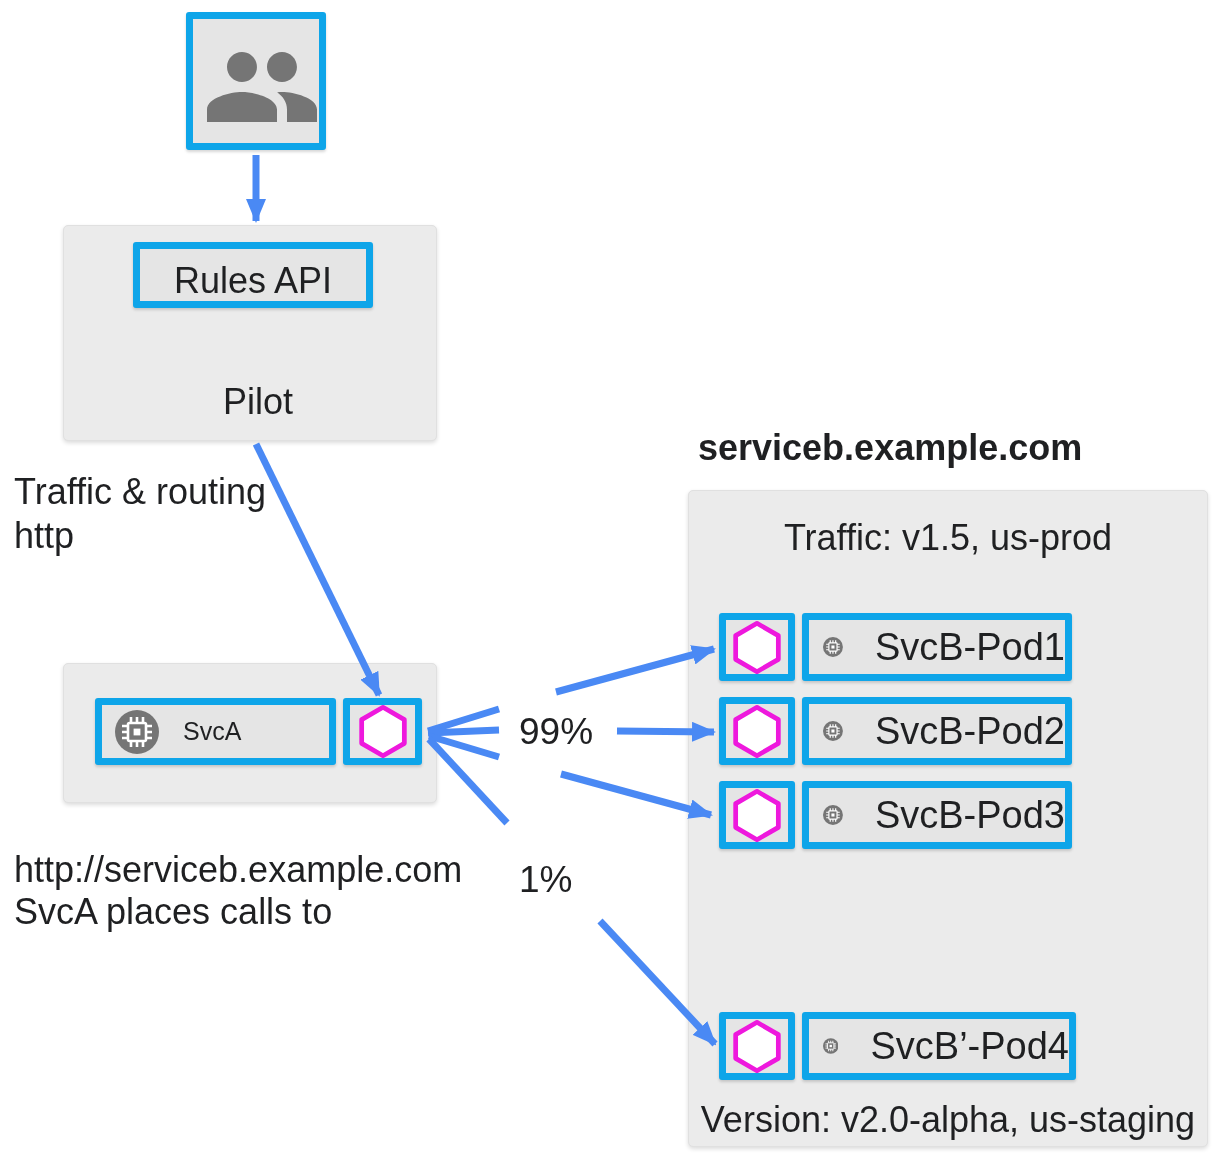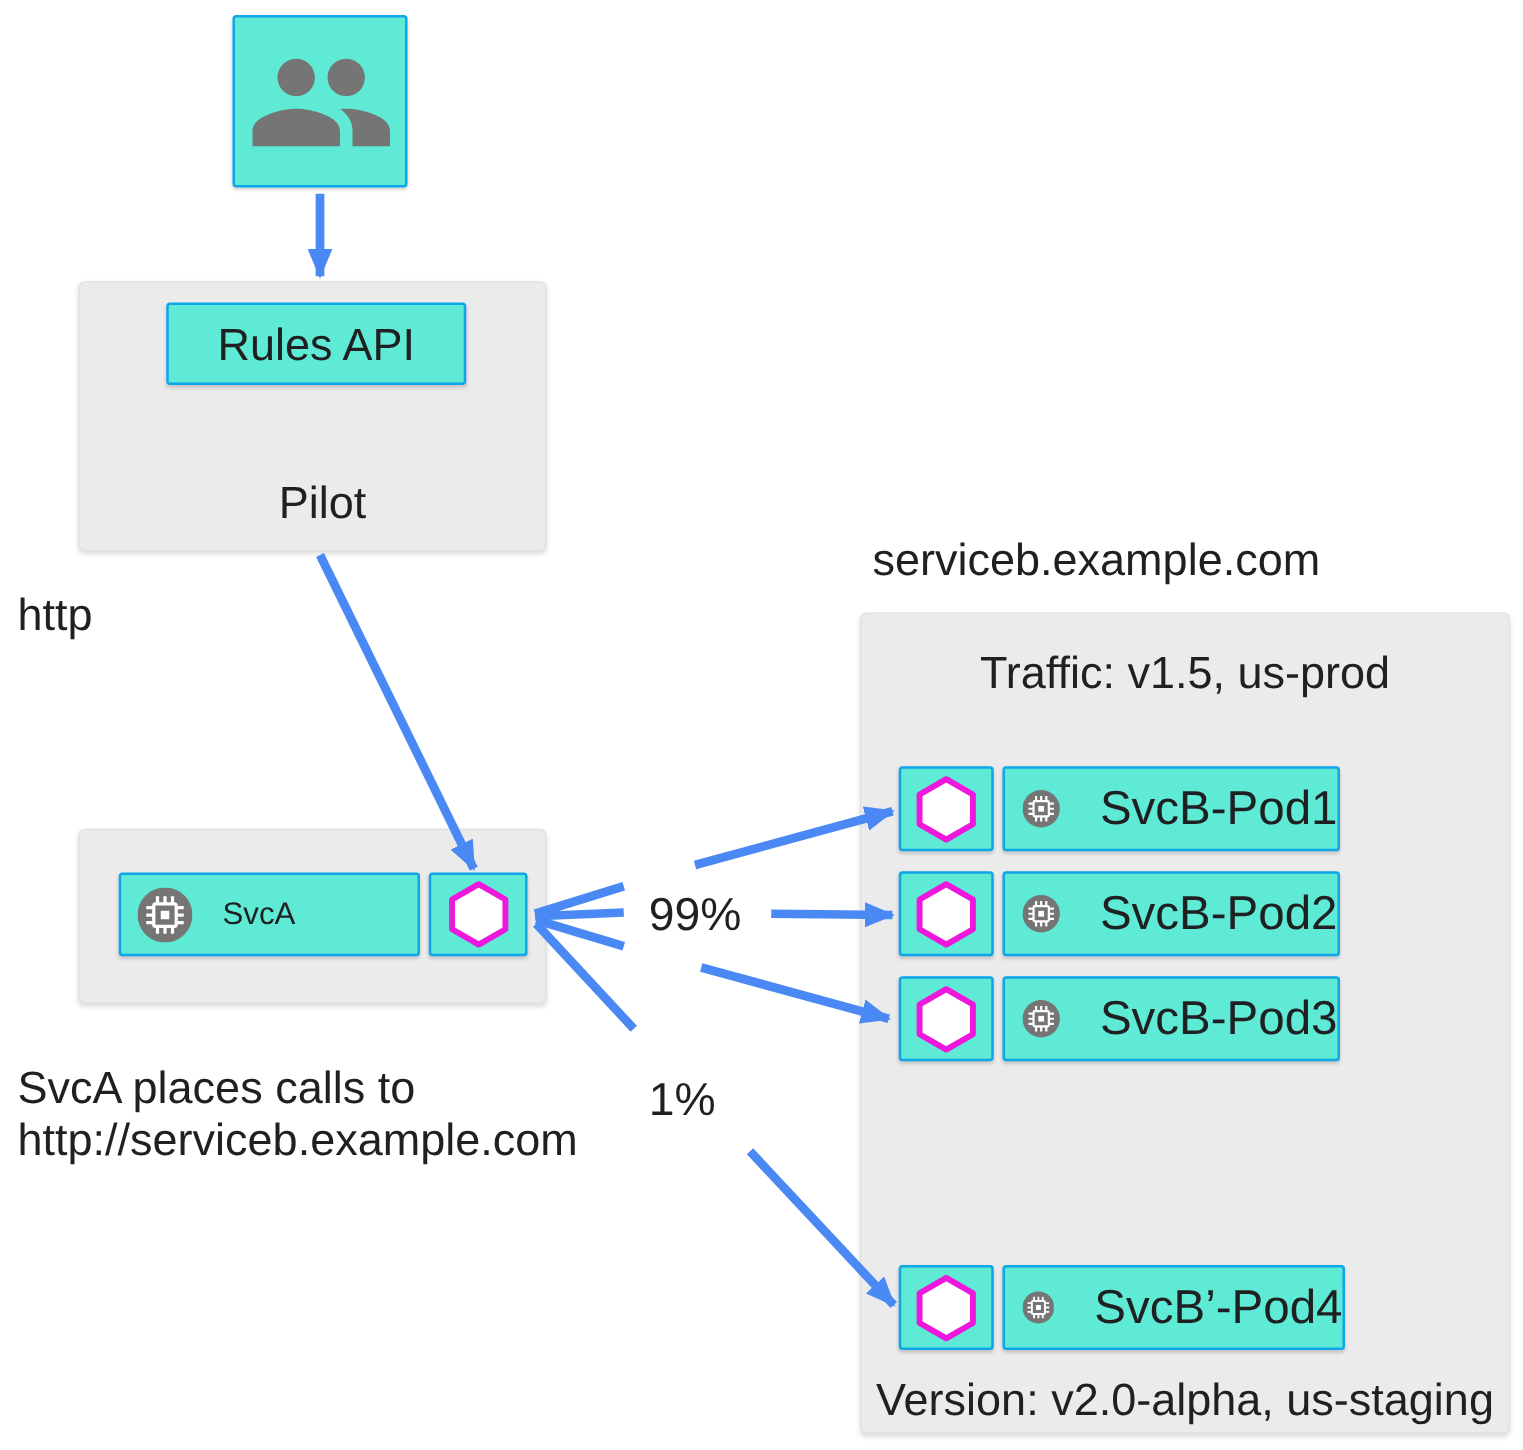--- a/index.html
+++ b/index.html
@@ -5,21 +5,21 @@
   html,body{margin:0;padding:0;background:#fff;}
   .canvas{
     position:relative;width:1218px;height:1160px;background:#fff;
     font-family:"Liberation Sans",sans-serif;color:#1f2022;overflow:hidden;
   }
   .gray-container{
     position:absolute;background:#ebebeb;border:1px solid #e0e0e0;
     border-radius:5px;box-shadow:0 2px 4px rgba(0,0,0,.14);box-sizing:border-box;
   }
   .card{
-    background:#5eead4;border:2px solid #0ea5e9;border-radius:3px;
+    background:#e5e5e5;border:7px solid #0ea5e9;border-radius:3px;
     box-shadow:0 2px 3px rgba(0,0,0,.16);box-sizing:border-box;
   }
   .abs{position:absolute;}
   .note{position:absolute;font-size:36px;line-height:44px;white-space:nowrap;}
   .center-text{text-align:center;}
   .pod-row{position:absolute;left:719px;display:flex;gap:7px;align-items:stretch;}
   .hex-cell{width:76px;height:68px;display:flex;align-items:center;justify-content:center;}
   .pod-cell{width:270px;height:68px;display:flex;align-items:center;padding-left:14px;}
   .pod-label{font-size:38px;margin-left:32px;white-space:nowrap;}
   .svc-box{display:flex;align-items:center;padding-left:13px;}
@@ -40,26 +40,27 @@
     </svg>
   </div>
 
   <div class="gray-container" style="left:63px;top:225px;width:374px;height:216px;"></div>
   <div class="card abs center-text" style="left:133px;top:242px;width:240px;height:66px;font-size:36px;line-height:64px;">
     <span>Rules API</span>
   </div>
   <div class="abs center-text" style="left:63px;top:381px;width:390px;font-size:36px;">Pilot</div>
 
   <div class="note" style="left:14px;top:470px;">
+    <div>Traffic &amp; routing</div>
     <div>http</div>
   </div>
 
   <div class="note" style="left:14px;top:849px;line-height:42px;">
+    <div>http://serviceb.example.com</div>
     <div>SvcA places calls to</div>
-    <div>http://serviceb.example.com</div>
   </div>
 
   <div class="gray-container" style="left:63px;top:663px;width:374px;height:140px;"></div>
   <div class="card abs svc-box" style="left:95px;top:698px;width:241px;height:67px;">
     <svg viewBox="0 0 44 44" width="44" height="44" aria-hidden="true">
       <circle cx="22" cy="22" r="22" fill="#757575"></circle>
       <g stroke="#fff" stroke-width="2.6" fill="none">
         <path d="M16 7v6M22 7v6M28 7v6M16 31v6M22 31v6M28 31v6M7 16h6M7 22h6M7 28h6M31 16h6M31 22h6M31 28h6"></path>
         <rect x="13" y="13" width="18" height="18" rx="1.5"></rect>
       </g>
@@ -69,21 +70,21 @@
   </div>
   <div class="card abs proxy-cell" style="left:343px;top:698px;width:79px;height:67px;">
     <svg viewBox="0 0 52 58" width="50" height="55" aria-hidden="true">
       <polygon points="26,3.5 48.5,16.5 48.5,41.5 26,54.5 3.5,41.5 3.5,16.5" fill="#fff" stroke="#ee18dd" stroke-width="5" stroke-linejoin="round"></polygon>
     </svg>
   </div>
 
   <div class="pct" style="left:519px;top:712px;">99%</div>
   <div class="pct" style="left:519px;top:860px;">1%</div>
 
-  <div class="note" style="left:698px;top:428px;line-height:1.1;">serviceb.example.com</div>
+  <div class="note" style="left:698px;top:428px;line-height:1.1;font-weight:bold;">serviceb.example.com</div>
 
   <div class="gray-container" style="left:688px;top:490px;width:520px;height:657px;"></div>
   <div class="version-label" style="top:516px;">Traffic: v1.5, us-prod</div>
   <div class="version-label" style="top:1098px;">Version: v2.0-alpha, us-staging</div>
 
   <div class="pod-row" style="top:613px;">
     <div class="card hex-cell">
       <svg viewBox="0 0 52 58" width="50" height="55" aria-hidden="true">
         <polygon points="26,3.5 48.5,16.5 48.5,41.5 26,54.5 3.5,41.5 3.5,16.5" fill="#fff" stroke="#ee18dd" stroke-width="5" stroke-linejoin="round"></polygon>
       </svg>

